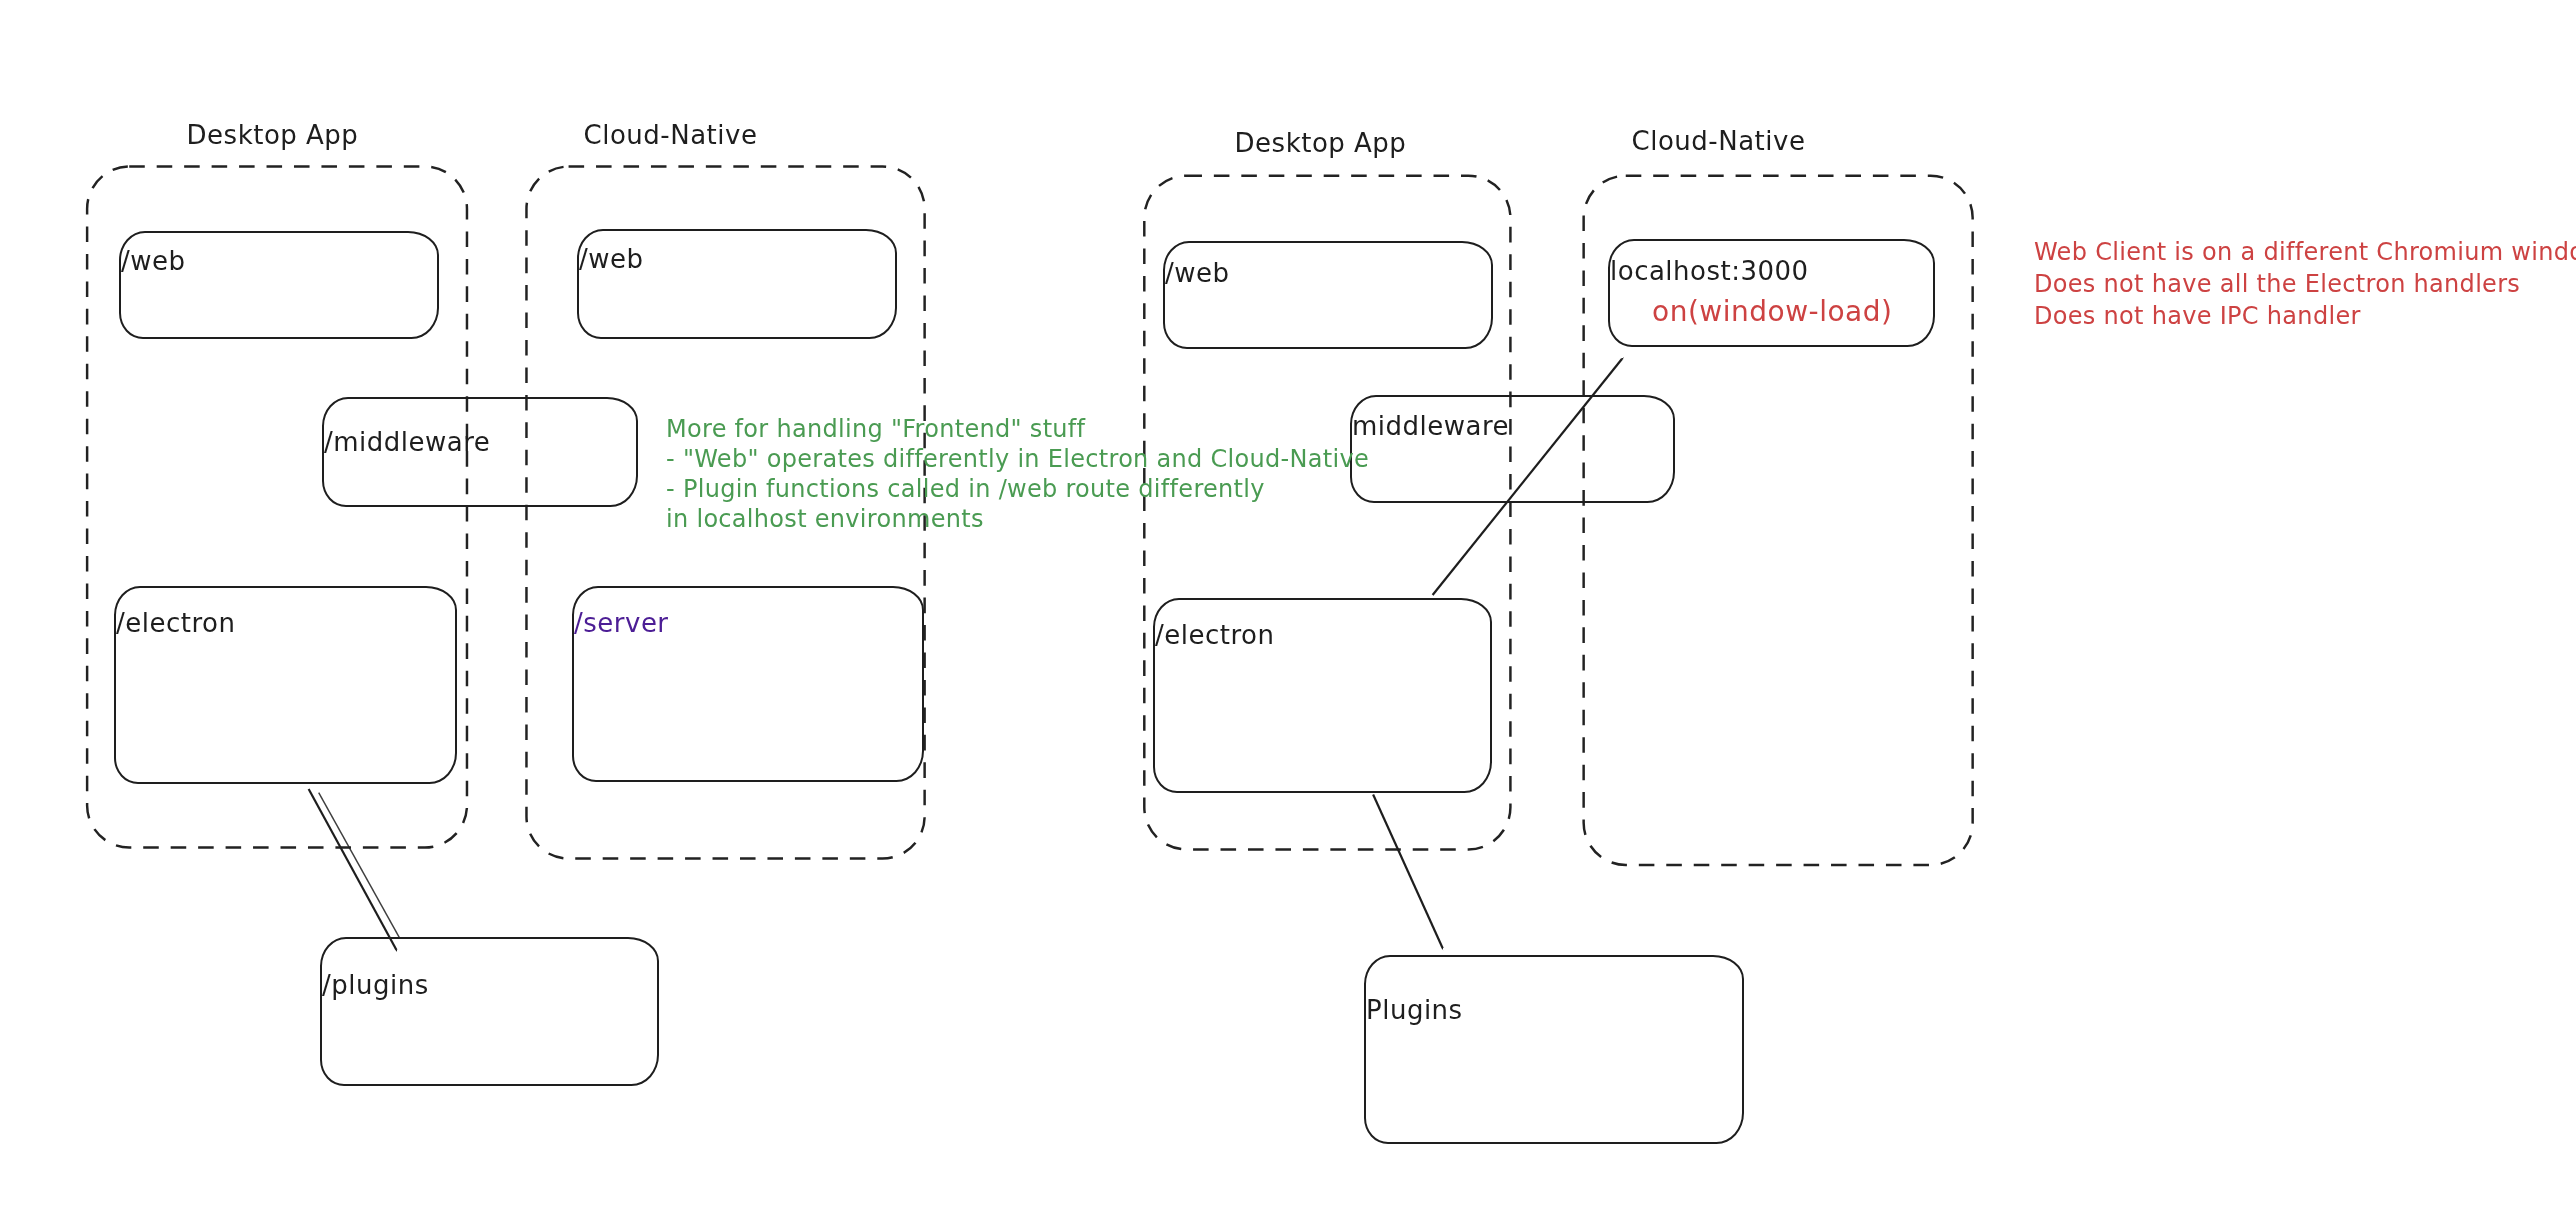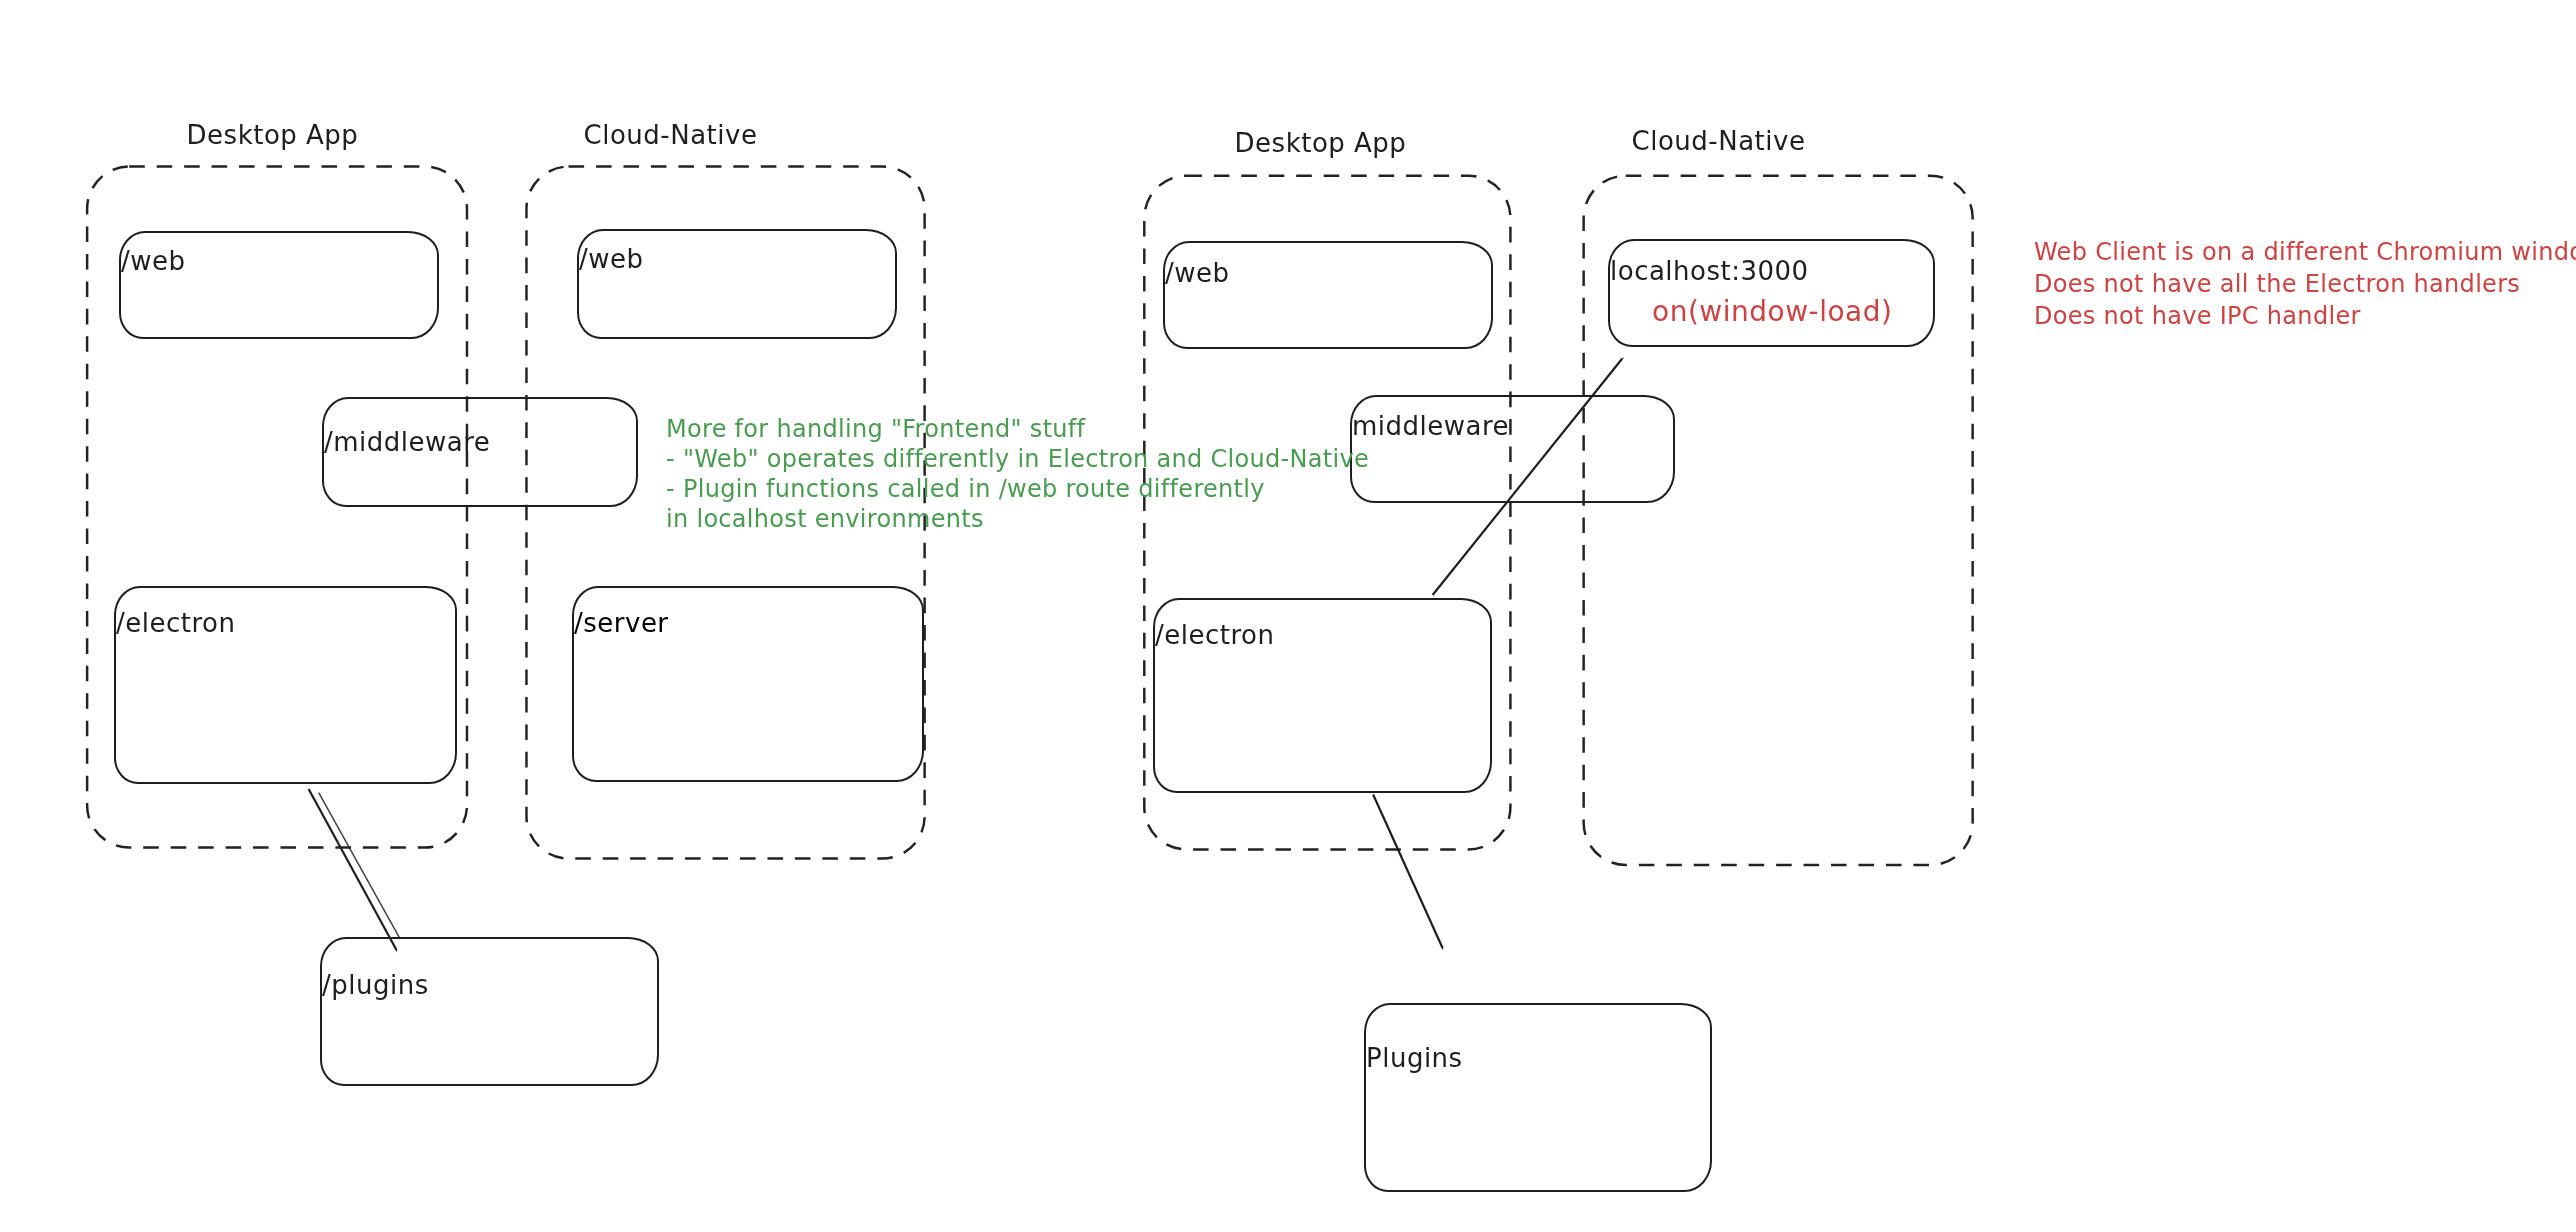--- a/index.html
+++ b/index.html
@@ -42,21 +42,21 @@
     letter-spacing: 0.5px;
     border-radius: 26px 31px 27.5px 24px / 29px 24px 31px 26px;
   }
   .node .sub {
     display: block;
     margin-top: 9.2px;
     font-size: 28px;
     color: #cd4242;
     transform: translateX(42px);
   }
-  .red-text { color: #000000; }
+  .red-text { color: #4c1d95; }
   .note {
     position: absolute;
     font-size: 24px;
     letter-spacing: 0.3px;
     white-space: nowrap;
   }
   .note.green { color: #4a9b52; line-height: 30px; }
   .note.red   { color: #cd4242; line-height: 32px; }
 </style>
 </head>
@@ -122,21 +122,21 @@
   </div>
 
   <div class="node" style="left:1350px; top:395px; width:325px; height:108px; padding-top:14px;">
     <span>middleware</span>
   </div>
 
   <div class="node" style="left:1153px; top:598px; width:339px; height:195px; padding-top:20px;">
     <span>/electron</span>
   </div>
 
-  <div class="node" style="left:1364px; top:955px; width:348px; height:189px; padding-top:38px;margin-top:48px;">
+  <div class="node" style="left:1364px; top:955px; width:380px; height:189px; padding-top:38px;">
     <span>Plugins</span>
   </div>
 
   <div class="note green" style="left:666px; top:414px;">
     <div>More for handling "Frontend" stuff</div>
     <div>- "Web" operates differently in Electron and Cloud-Native</div>
     <div>- Plugin functions called in /web route differently</div>
     <div>in localhost environments</div>
   </div>
 

